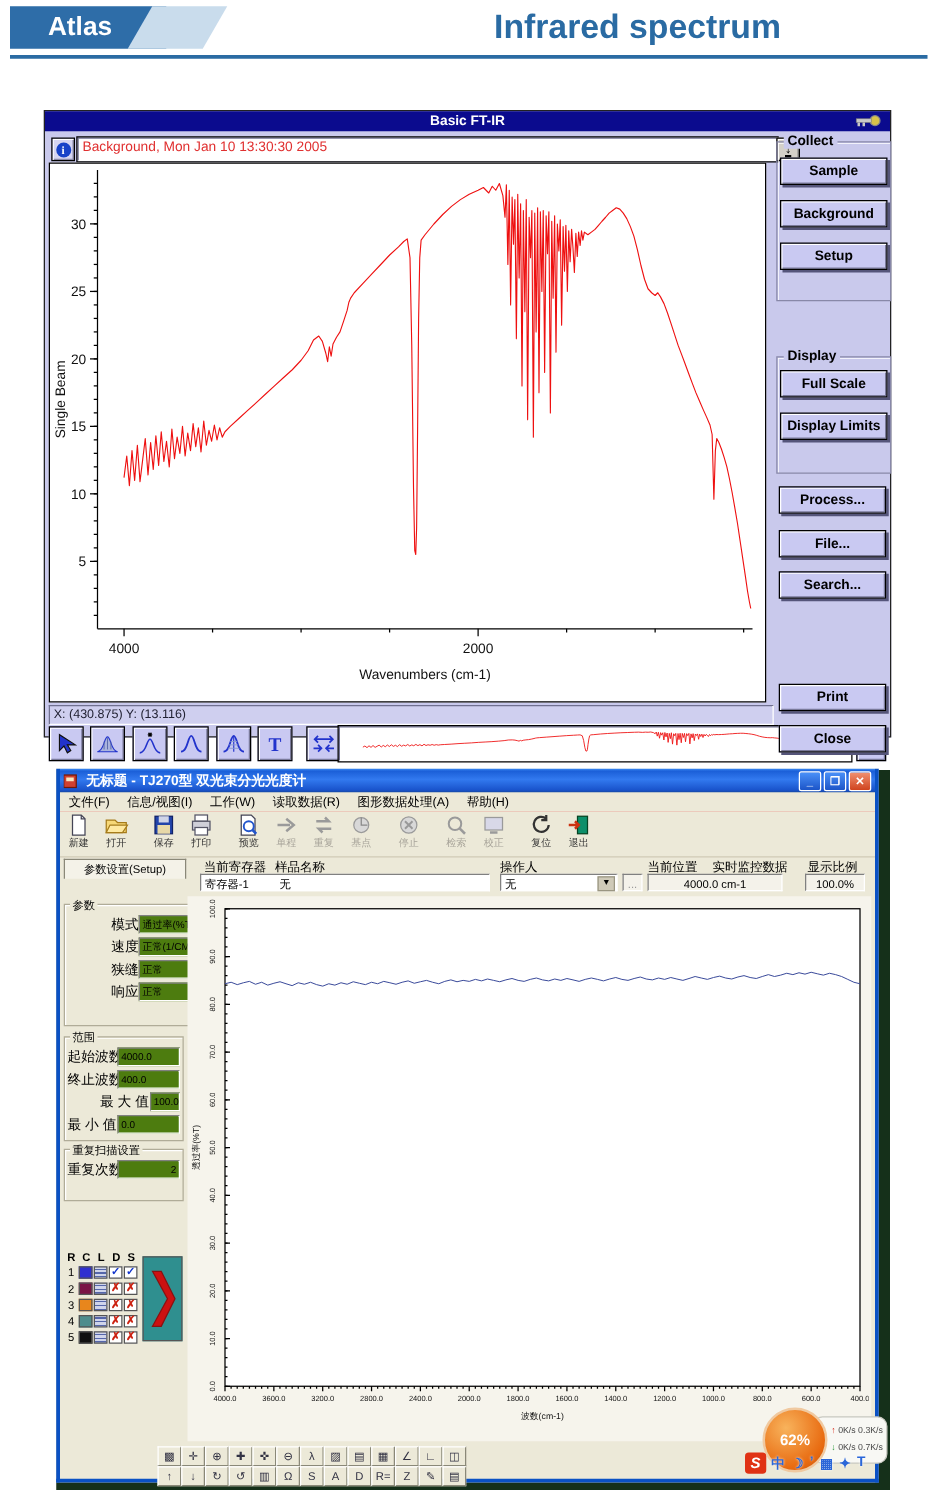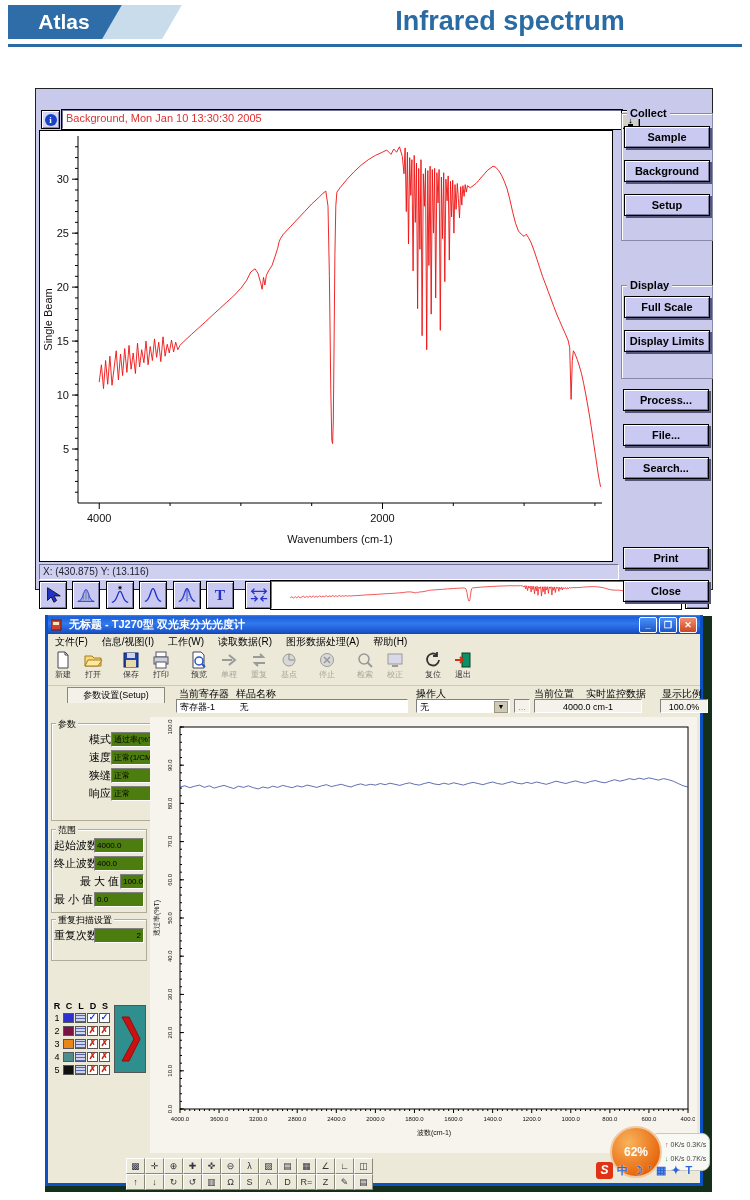--- a/index.html
+++ b/index.html
@@ -60,21 +60,21 @@
   .wbtn.close{background:linear-gradient(#f09070,#d0441f);}
   #tj-menubar{left:0;top:19px;width:100%;height:15px;background:#ece9d8;border-bottom:3px solid #ef4444;font-size:10px;color:#000;}
   #tj-menubar span{display:inline-block;margin:1px 7px 0 7px;}
   #tj-toolbar{left:0;top:34px;width:100%;height:36px;background:#ece9d8;border-bottom:1px solid #cfcab5;}
   .tjbtn{display:inline-flex;flex-direction:column;align-items:center;width:30px;height:33px;margin-top:1px;}
   .tjbtn .ic{width:20px;height:20px;}
   .tjbtn .lb{font-size:8px;color:#333;line-height:9px;white-space:nowrap;font-family:Liberation Serif, serif;}
   .tjbtn.dis .lb{color:#a8a49a;}
   .tjgap{display:inline-block;width:8px;}
 
-  #tj-subrow{left:16px;top:70px;width:100%;height:36px;font-size:9px;color:#000;}
+  #tj-subrow{left:0;top:70px;width:100%;height:36px;font-size:9px;color:#000;}
   #param-tab{position:absolute;left:3px;top:2px;width:96px;height:15px;background:#f4f2e8;border:1px solid #8a8878;
       border-bottom:none;font-size:9px;display:flex;align-items:center;justify-content:center;}
   .flabel{position:absolute;top:2px;font-size:10px;white-space:nowrap;}
   .ffield{position:absolute;top:14px;height:14px;background:#fff;border:1px solid;border-color:#808080 #fff #fff #808080;
       font-size:9px;line-height:14px;padding:0 3px;box-sizing:border-box;white-space:nowrap;}
   .fsunk{background:#f4f2ea;}
   .combo-arrow{position:absolute;right:1px;top:1px;width:12px;height:10px;background:#cfcab8;border:1px solid #9a9682;
       font-size:7px;text-align:center;line-height:10px;}
 
   
@@ -126,20 +126,31 @@
 </head>
 <body>
 
 <div class="abs" id="banner"></div>
 <div class="abs" id="banner-slant"></div>
 <div class="abs" id="brand">Atlas</div>
 <div class="abs" id="page-title">Infrared spectrum</div>
 <div class="abs" id="header-rule"></div>
 
 <div class="abs" id="ftir">
+  <div class="abs" id="ftir-titlebar">
+    <span>Basic FT-IR</span>
+    <span id="ftir-key">
+      <svg width="22" height="11" viewBox="0 0 22 11">
+          <circle cx="16" cy="5.5" r="4" fill="#d8c24a" stroke="#888"></circle>
+          <rect x="1" y="4" width="12" height="3" fill="#c8c8c8" stroke="#777" stroke-width="0.5"></rect>
+          <rect x="2" y="7" width="2" height="3" fill="#c8c8c8"></rect>
+          <rect x="6" y="7" width="2" height="3" fill="#c8c8c8"></rect>
+        </svg>
+    </span>
+  </div>
   <div class="abs infobtn">
     <span class="circ">i</span>
   </div>
   <div class="abs" id="ftir-field">Background, Mon Jan 10 13:30:30 2005</div>
   <div class="abs" id="ftir-dd">
       <span>↓</span>
     </div>
 
   <div class="abs" id="ftir-chartbox">
     <svg id="ftir-svg" width="570" height="428">

